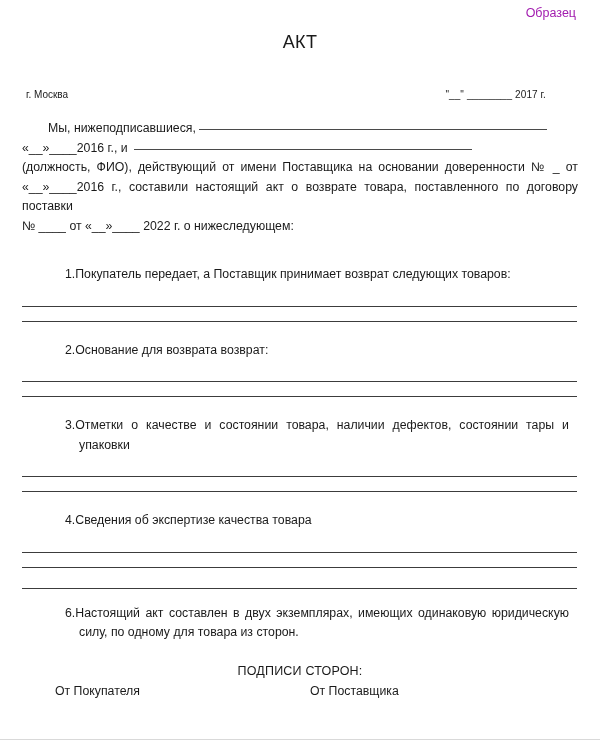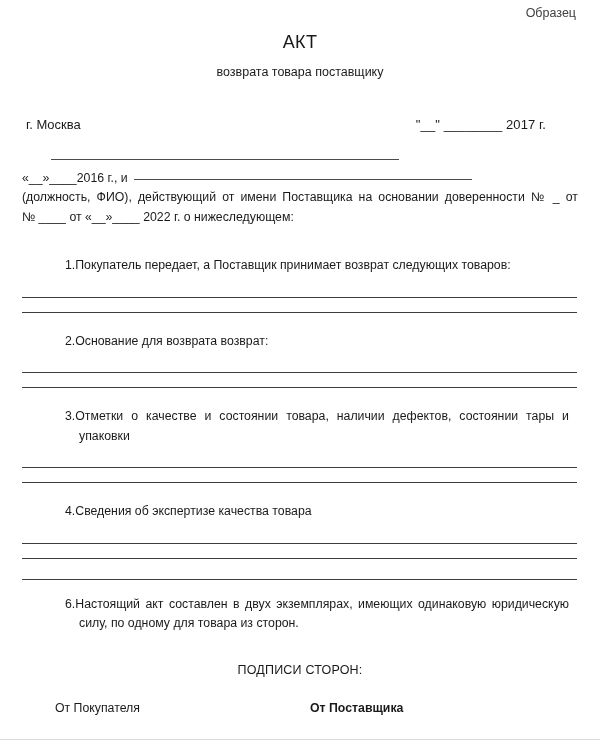--- a/index.html
+++ b/index.html
@@ -23,21 +23,21 @@
     padding: 0 22px;
   }
 
   
   .sample-tag {
     text-align: right;
     font-size: 12.5px;
     line-height: 14px;
     padding-top: 6px;
     padding-right: 2px;
-    color: #404040;
+    color: #a21caf;
   }
   .doc-title {
     text-align: center;
     font-size: 18px;
     line-height: 16px;
     margin-top: 14px;
     letter-spacing: 0.3px;
   }
   .doc-subtitle {
     text-align: center;
@@ -45,21 +45,21 @@
     line-height: 16px;
     margin-top: 14px;
   }
 
   
   .place-date-row {
     display: flex;
     justify-content: space-between;
     align-items: flex-end;
     margin-top: 37px;
-    font-size: 13px;
+    font-size: 10px;
     line-height: 16px;
   }
   .place-date-row .city { padding-left: 4px; }
   .place-date-row .date {
     padding-right: 32px;
     white-space: pre;
     letter-spacing: 0.1px;
   }
 
   
@@ -112,63 +112,63 @@
   .gap-10 { height: 10px; }
   .gap-12 { height: 12px; }
   .gap-14 { height: 14px; }
   .gap-20 { height: 20px; }
 
   
   .signatures-title {
     text-align: center;
     font-size: 12.5px;
     line-height: 16px;
-    margin-top: 28px;
+    margin-top: 20px;
     letter-spacing: 0.2px;
   }
   .sign-row {
     display: flex;
     font-size: 12.3px;
     line-height: 16px;
   }
   .sign-col {
     width: 265px;
     box-sizing: border-box;
   }
   .sign-col.first  { padding-left: 33px; }
-  .sign-col.second { padding-left: 23px; font-weight: bold; }
-  .sign-label { margin-top: 22px; }
+  .sign-col.second { padding-left: 23px; }
+  .sign-label { margin-top: 4px; }
 
   .bottom-border {
     position: absolute;
     left: 0;
     bottom: 0;
     width: 600px;
     border-top: 1px solid #d9d9d9;
   }
 </style>
 </head>
 <body>
 
 <div class="page">
 
   <div class="sample-tag">Образец</div>
 
   <div class="doc-title">АКТ</div>
-  <div class="doc-subtitle">возврата товара поставщику</div>
 
   <div class="place-date-row">
     <span class="city">г. Москва</span>
     <span class="date">"__" ________ 2017 г.</span>
   </div>
 
   <div class="intro">
-    <span class="intro-line plain"><span class="lead-indent"></span>&nbsp;<span class="fill-rule w-long"></span></span>
+    <span class="intro-line plain"><span class="lead-indent"></span><span>Мы,  нижеподписавшиеся,</span>&nbsp;<span class="fill-rule w-long"></span></span>
     <span class="intro-line plain"><span>«__»____2016     г.,      и</span>&nbsp;&nbsp;<span class="fill-rule w-long2"></span></span>
     <span class="intro-line justified">(должность, ФИО), действующий от имени Поставщика на основании доверенности № _ от</span>
+    <span class="intro-line justified">«__»____2016 г., составили настоящий акт о возврате товара, поставленного по договору поставки</span>
     <span class="intro-line plain">№ ____ от «__»____ 2022 г. о нижеследующем:</span>
   </div>
 
   <div class="gap-20"></div>
 
   <p class="item"><span>1.</span><span>Покупатель передает, а Поставщик принимает возврат следующих товаров:</span></p>
   <div class="gap-12"></div>
   <hr class="rule">
   <div class="gap-14"></div>
   <hr class="rule">

